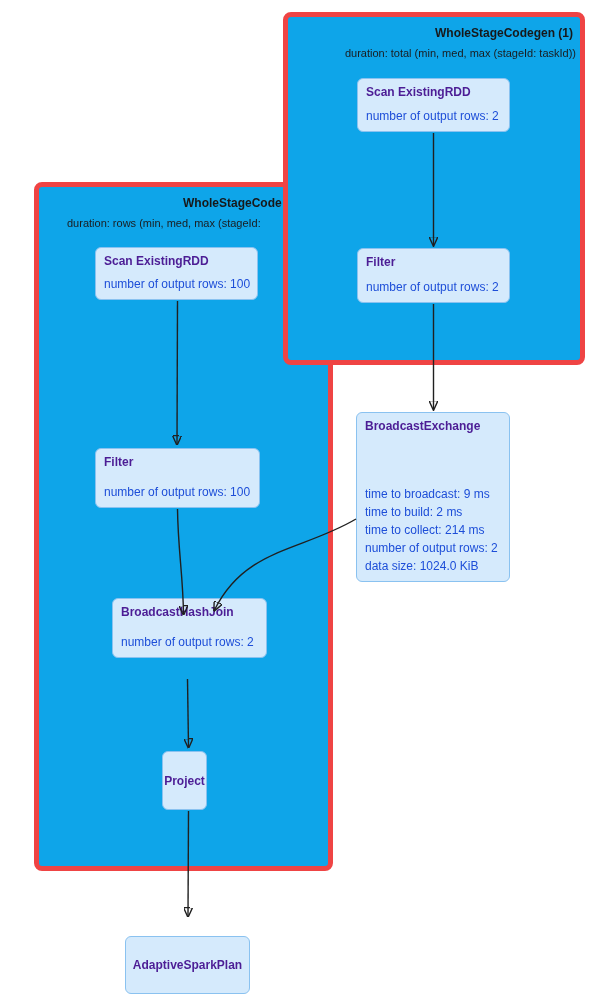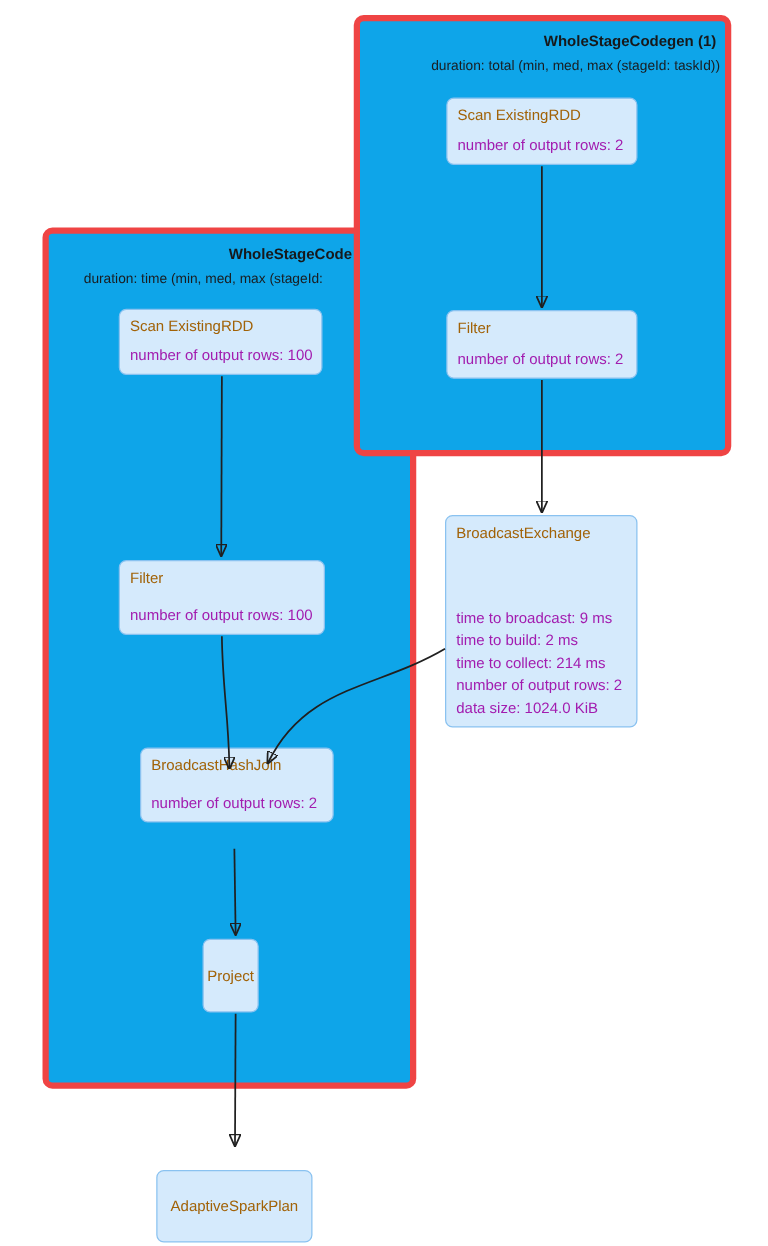--- a/index.html
+++ b/index.html
@@ -39,29 +39,29 @@
     border-radius: 6px;
     box-sizing: border-box;
     display: flex;
     flex-direction: column;
     justify-content: space-between;
     padding: 6px 8px;
     font-size: 12px;
     z-index: 3;
   }
   .node-title {
-    font-weight: normal;
+    font-weight: bold;
     white-space: nowrap;
-    color: #a16207;
+    color: #4c1d95;
   }
   .node-metrics { display: flex; flex-direction: column; }
   .metric-line {
     white-space: nowrap;
     line-height: 18px;
-    color: #a21caf;
+    color: #1d4ed8;
   }
   .node.centered {
     justify-content: center;
     align-items: center;
     padding: 0;
   }
   #cluster-wsc2 { left: 34px; top: 182px; width: 299px; height: 689px; z-index: 1; }
   #cluster-wsc1 { left: 283px; top: 12px; width: 302px; height: 353px; z-index: 2; }
   #node-scan-1   { left: 357px; top: 78px;  width: 153px; height: 54px; }
   #node-filter-1 { left: 357px; top: 248px; width: 153px; height: 55px; }
@@ -84,21 +84,21 @@
     stroke-width: 1.4;
   }
 </style>
 </head>
 <body>
 
 <div class="canvas">
 
   <div class="cluster" id="cluster-wsc2">
     <div class="cluster-title" style="left:144px; top:9px;">WholeStageCode</div>
-    <div class="cluster-duration" style="left:28px; top:30px;">duration: time (min, med, max (stageId:</div>
+    <div class="cluster-duration" style="left:28px; top:30px;">duration: rows (min, med, max (stageId:</div>
   </div>
 
   <div class="cluster" id="cluster-wsc1">
     <div class="cluster-title" style="right:7px; top:9px;">WholeStageCodegen (1)</div>
     <div class="cluster-duration" style="right:4px; top:30px;">duration: total (min, med, max (stageId: taskId))</div>
   </div>
 
   <div class="node" id="node-scan-1">
     <div class="node-title">Scan ExistingRDD</div>
     <div class="node-metrics">

